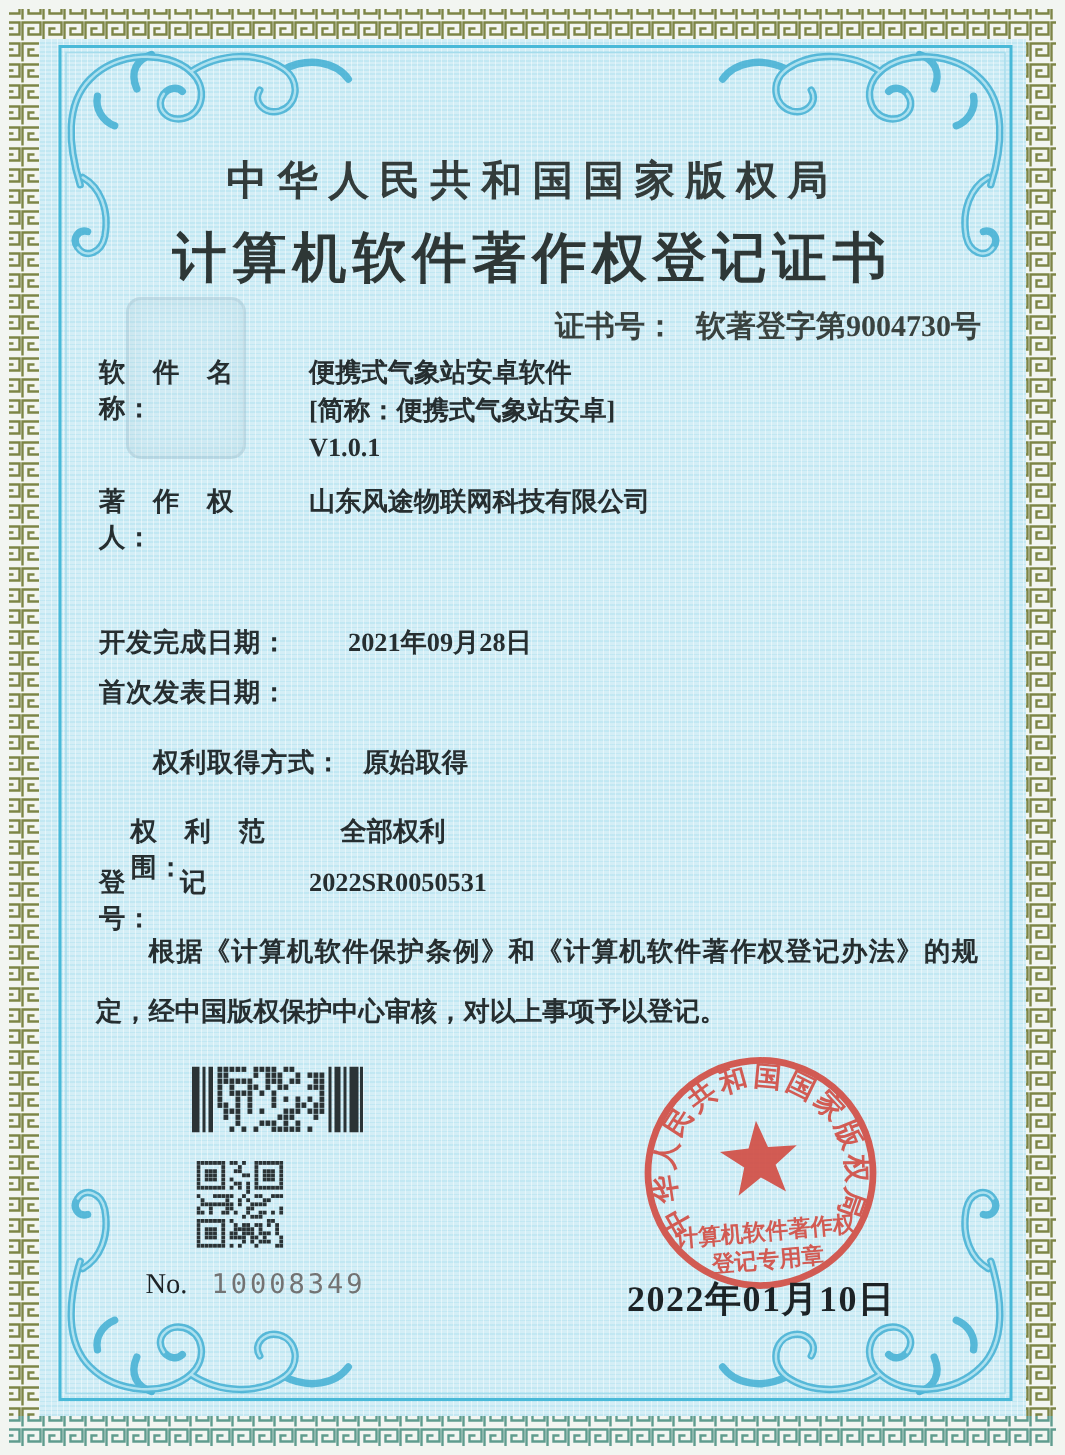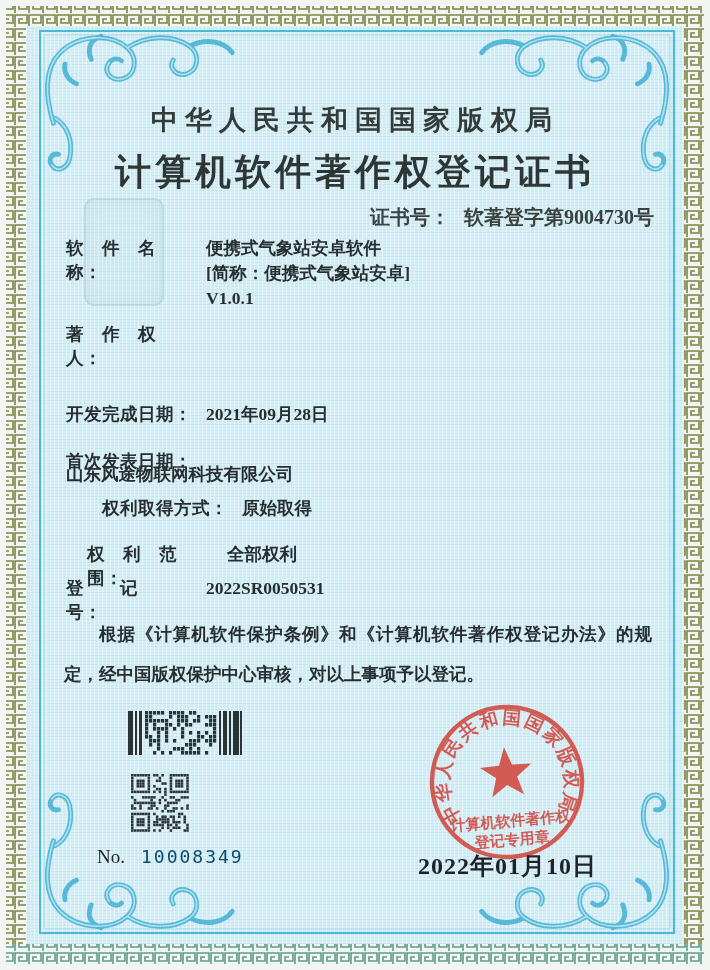--- a/index.html
+++ b/index.html
@@ -35,21 +35,21 @@
   .statement {
     position:absolute; left:64px; top:614px; width:588px;
     font-size:17.5px; font-weight:bold; color:#262e30;
     line-height:40px; text-indent:2em; text-align:justify;
   }
   .barcode { position:absolute; left:128px; top:711px; }
   .qrcode  { position:absolute; left:131px; top:774px; }
   .serial-line { position:absolute; left:97px; top:846px; font-size:19px; color:#1d2326; }
   .serial-line .sn {
     margin-left:16px; font-family:"DejaVu Sans Mono","Liberation Mono",monospace;
-    color:#0c4a6e; letter-spacing:2px; font-size:18px;
+    color:#737373; letter-spacing:2px; font-size:18px;
   }
   .seal { position:absolute; left:417px; top:692px; width:180px; height:180px;
           transform:rotate(-5deg); opacity:0.92; }
   .issue-date {
     position:absolute; left:410px; top:850px; width:195px; text-align:center;
     font-size:24px; font-weight:bold; color:#1d2326; letter-spacing:1px;
   }
   .watermark {
     position:absolute; left:84px; top:198px; width:80px; height:108px;
     border-radius:10px;
@@ -118,28 +118,28 @@
 
   <div class="frow" style="top:236px;">
     <div class="flabel">软　件　名　称：</div>
     <div class="fvalue">
       <div class="vline">便携式气象站安卓软件</div>
       <div class="vline">[简称：便携式气象站安卓]</div>
       <div class="vline">V1.0.1</div>
     </div>
   </div>
 
-  <div class="frow" style="top:322px;flex-direction:column;">
+  <div class="frow" style="top:322px;">
     <div class="flabel">著　作　权　人：</div>
     <div class="fvalue">
         <div class="vline">山东风途物联网科技有限公司</div>
       </div>
   </div>
 
-  <div class="frow" style="top:402px;">
+  <div class="frow" style="top:416px;gap:26px;">
     <div class="flabel">开发完成日期：</div>
     <div class="fvalue">
         <div class="vline">2021年09月28日</div>
       </div>
   </div>
 
   <div class="frow" style="top:449px;justify-content:space-between;">
     <div class="flabel">首次发表日期：</div>
   </div>
 

